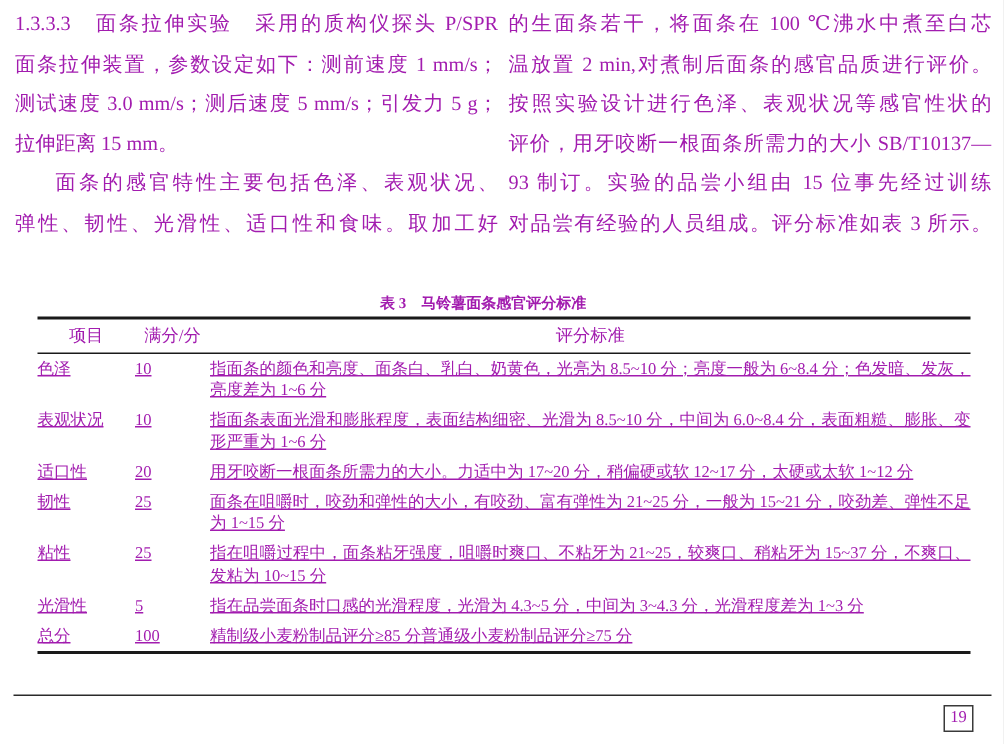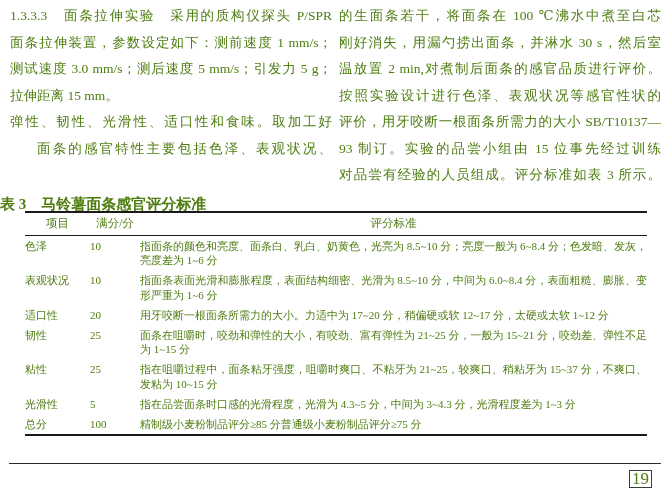--- a/index.html
+++ b/index.html
@@ -3,21 +3,21 @@
 <meta charset="utf-8">
 <style>
   * { margin: 0; padding: 0; box-sizing: border-box; }
   html, body { background: #e8e8e8; }
   .page {
     position: relative;
     width: 669px;
     height: 496px;
     background: #ffffff;
     font-family: "Liberation Serif", "DejaVu Serif", serif;
-    color: #4d7c0f;
+    color: #a21caf;
     overflow: hidden;
   }
   
   .tcol {
     position: absolute;
     top: 3px;
     font-size: 13.5px;
   }
   .tcol-left  { left: 10px;  width: 322px; }
   .tcol-right { left: 339px; width: 322px; }
@@ -26,22 +26,23 @@
     line-height: 26.5px;
     white-space: nowrap;
     overflow: visible;
   }
   .tline.j  { text-align: justify; text-align-last: justify; white-space: normal; height: 26.5px; overflow: hidden; }
   .tline.ind { text-indent: 27px; }
   
   .caption {
     position: absolute;
     top: 195px; left: 0; width: 644px;
+    text-align: center;
     font-weight: bold;
-    font-size: 15px;
+    font-size: 10px;
   }
   
   table.scoring {
     position: absolute;
     top: 211px; left: 25px;
     width: 622px;
     border-collapse: collapse;
     border-top: 2px solid #1a1a1a;
     border-bottom: 2px solid #1a1a1a;
     font-size: 11px;
@@ -49,20 +50,21 @@
   table.scoring th {
     font-weight: normal;
     border-bottom: 1.5px solid #1a1a1a;
     padding: 3px 0 4px 0;
     font-size: 11.5px;
   }
   table.scoring td {
     vertical-align: top;
     padding: 2.5px 0 3px 0;
     line-height: 14.5px;
+    text-decoration: underline;
   }
   col.c-item  { width: 65px; }
   col.c-score { width: 50px; }
   th.h-item { }
   th.h-score { text-align: center; }
   th.h-criteria { text-align: center; }
   td.item { padding-left: 6px; text-align: left; }
   td.score { text-align: left; }
   td.criteria { padding-left: 2px; padding-right: 4px; text-align: justify; }
   
@@ -70,44 +72,43 @@
     position: absolute;
     top: 463px; left: 9px;
     width: 652px;
     border-top: 1.5px solid #2a2a2a;
   }
   .pageno {
     position: absolute;
     top: 470px; left: 629px;
     min-width: 20px; height: 18px;
     border: 1.5px solid #3a3a3a;
-    font-size: 17px;
+    font-size: 11px;
     line-height: 15px;
     text-align: center;
     padding: 0 2px;
     background: #fff;
   }
 </style>
 </head>
 <body>
 
 <div class="page">
 
   <div class="tcol tcol-left">
     <div class="tline j">1.3.3.3　面条拉伸实验　采用的质构仪探头 P/SPR</div>
     <div class="tline j">面条拉伸装置，参数设定如下：测前速度 1 mm/s；</div>
     <div class="tline j">测试速度 3.0 mm/s；测后速度 5 mm/s；引发力 5 g；</div>
     <div class="tline">拉伸距离 15 mm。</div>
+    <div class="tline j ind">面条的感官特性主要包括色泽、表观状况、</div>
     <div class="tline j">弹性、韧性、光滑性、适口性和食味。取加工好</div>
-    <div class="tline j ind">面条的感官特性主要包括色泽、表观状况、</div>
   </div>
 
   <div class="tcol tcol-right">
     <div class="tline j">的生面条若干，将面条在 100 ℃沸水中煮至白芯</div>
-    <div class="tline j">刚好消失，用漏勺捞出面条，并淋水 30 s，然后室</div>
     <div class="tline j">温放置 2 min,对煮制后面条的感官品质进行评价。</div>
     <div class="tline j">按照实验设计进行色泽、表观状况等感官性状的</div>
     <div class="tline j">评价，用牙咬断一根面条所需力的大小 SB/T10137—</div>
     <div class="tline j">93 制订。实验的品尝小组由 15 位事先经过训练</div>
     <div class="tline j">对品尝有经验的人员组成。评分标准如表 3 所示。</div>
   </div>
 
   <div class="caption">表 3　马铃薯面条感官评分标准</div>
 
   <table class="scoring">

